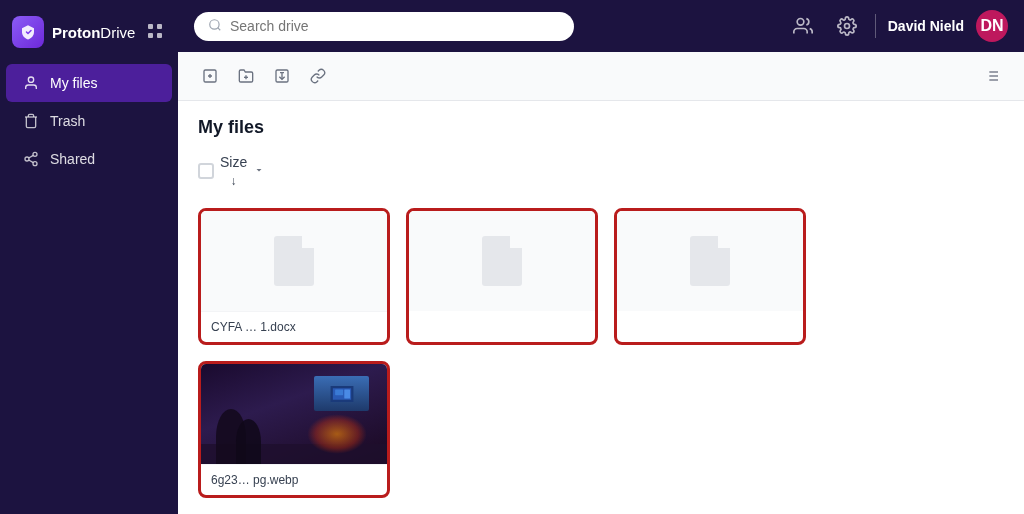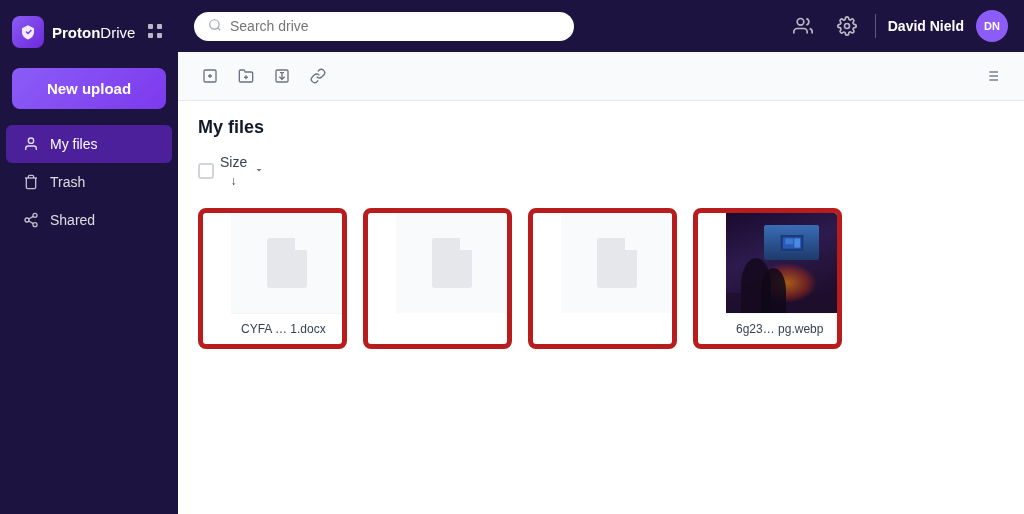--- a/index.html
+++ b/index.html
@@ -159,27 +159,27 @@
       font-size: 14px;
     }
     .user-separator {
       width: 1px;
       height: 24px;
       background: rgba(255,255,255,0.3);
     }
     .avatar {
       width: 32px;
       height: 32px;
-      background: #8b5cf6;
+      background: #be185d;
       border-radius: 50%;
       display: flex;
       align-items: center;
       justify-content: center;
       color: white;
-      font-size: 11px;
+      font-size: 16px;
       font-weight: 600;
     }
 
     
     .content {
       flex: 1;
       background: white;
       display: flex;
       flex-direction: column;
       overflow: hidden;
@@ -256,27 +256,26 @@
       cursor: pointer;
     }
 
     
     .file-grid {
       display: flex;
       gap: 16px;
       flex-wrap: wrap;
     }
     .file-card {
-      width: 149px;
-      border: 5px solid #b91c1c;
+      width: 192px;
+      border: 3px solid #b91c1c;
       border-radius: 8px;
       overflow: hidden;
       cursor: pointer;
       background: white;
-      padding-left: 28px;
     }
     .file-preview {
       height: 100px;
       background: #f9fafb;
       display: flex;
       align-items: center;
       justify-content: center;
       position: relative;
       overflow: hidden;
     }
@@ -394,21 +393,20 @@
     <div class="apps-grid">
       <svg width="16" height="16" viewBox="0 0 16 16" fill="currentColor">
         <rect x="1" y="1" width="5" height="5" rx="1"></rect>
         <rect x="10" y="1" width="5" height="5" rx="1"></rect>
         <rect x="1" y="10" width="5" height="5" rx="1"></rect>
         <rect x="10" y="10" width="5" height="5" rx="1"></rect>
       </svg>
     </div>
   </div>
 
-  <button class="new-upload-btn">New upload</button>
 
   <div class="nav-item active">
     <div class="nav-icon">
       <svg width="16" height="16" viewBox="0 0 24 24" fill="none" stroke="currentColor" stroke-width="2">
         <path d="M20 21v-2a4 4 0 0 0-4-4H8a4 4 0 0 0-4 4v2"></path>
         <circle cx="12" cy="7" r="4"></circle>
       </svg>
     </div>
     <span>My files</span>
   </div>

